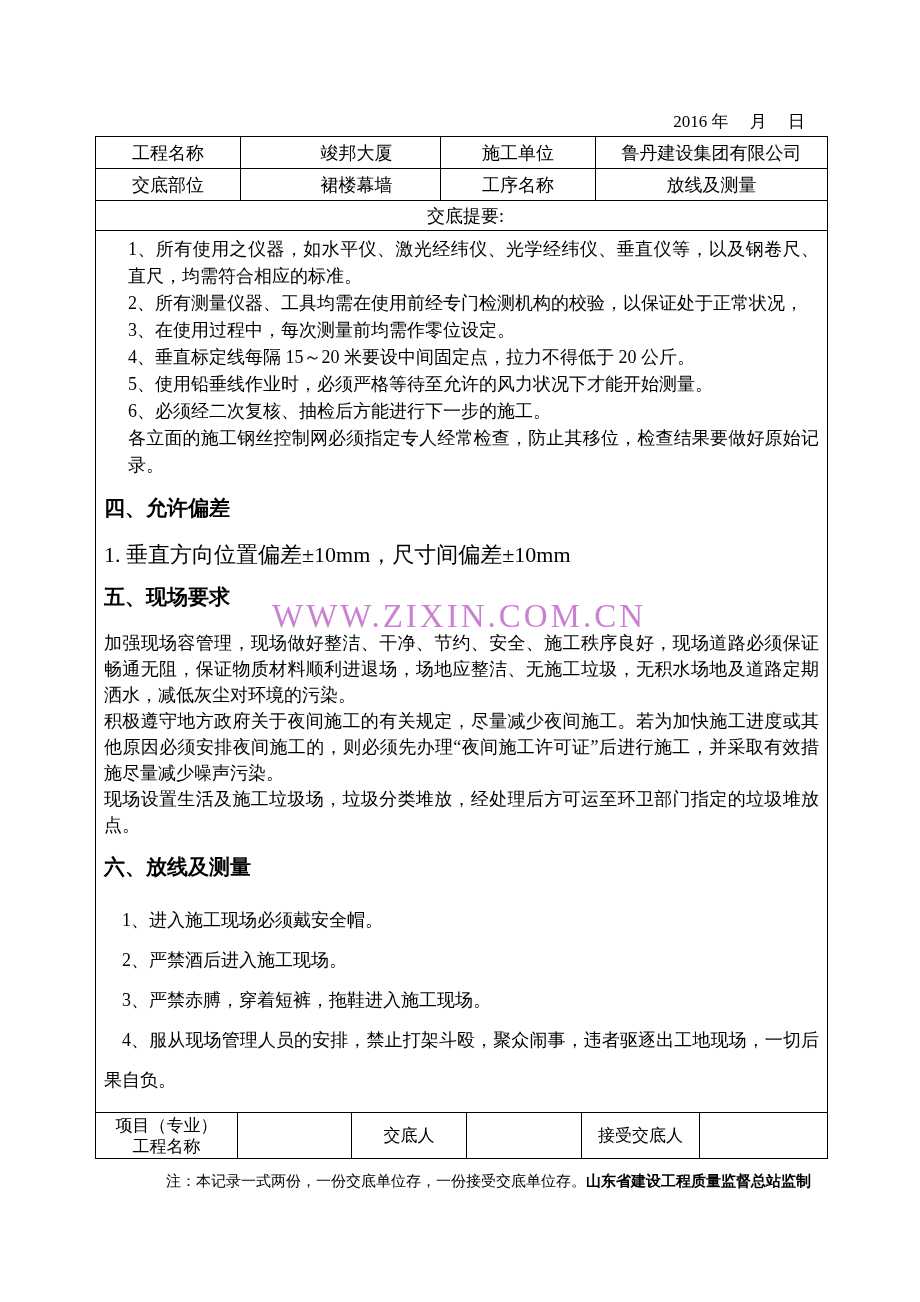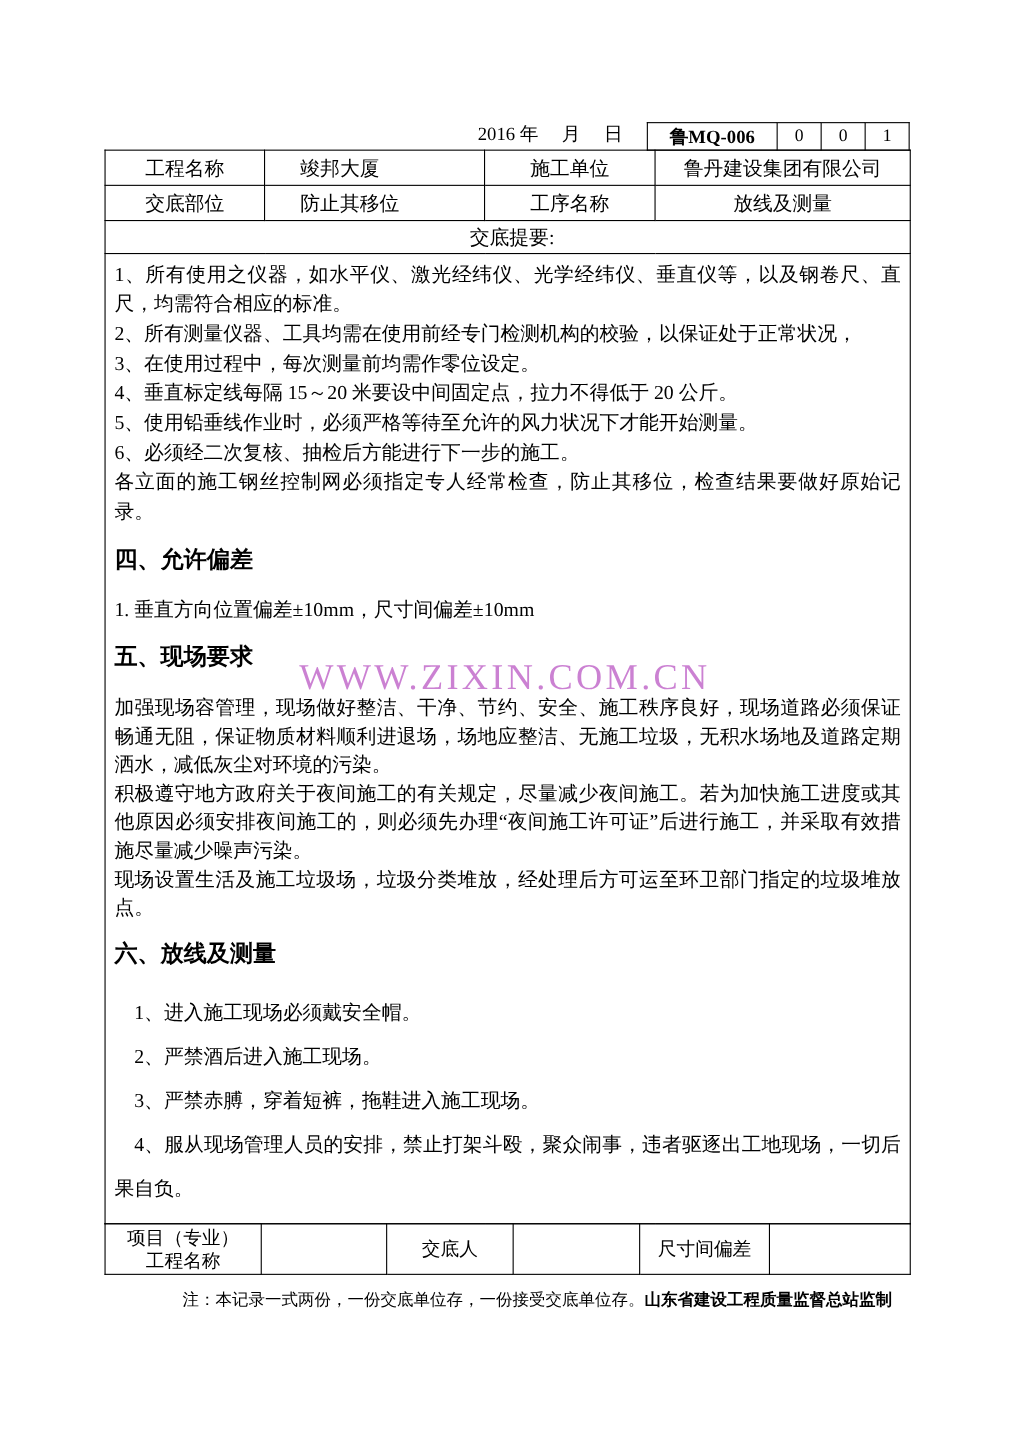--- a/index.html
+++ b/index.html
@@ -59,50 +59,51 @@
   .maintable td {
     border: 1px solid #000;
     font-size: 18px;
     padding: 0;
   }
   .col-a { width: 145px; }
   .col-b { width: 200px; }
   .col-c { width: 155px; }
   .col-d { width: 232px; }
   .info-row td { height: 31px; text-align: center; vertical-align: middle; }
-  .info-row td.val-left { text-align: left; padding-left: 32px; margin-top: 16px; }
+  .info-row td.val-left { text-align: center; padding-left: 32px; margin-top: 16px; }
   .summary-row td {
     height: 29px;
     text-align: center;
     vertical-align: middle;
     padding-left: 8px;
   }
   .content-cell {
     height: 876px;
     vertical-align: top;
     padding: 5px 8px 0 8px !important;
   }
   .body-line {
     font-size: 18px;
     line-height: 27px;
     text-align: justify;
+    margin-left: 24px;
   }
   .sec-title {
     font-family: "Liberation Sans", "DejaVu Sans", sans-serif;
     font-weight: bold;
     font-size: 21px;
     margin: 15px 0 19px 0;
   }
   .sec-para {
     font-size: 18px;
     line-height: 26px;
     text-align: justify;
   }
   .dev-line {
-    font-size: 18px;
+    font-size: 22px;
     line-height: 27px;
     margin-bottom: 9px;
   }
   .safety-item {
     font-size: 18px;
     line-height: 40px;
     text-indent: 1em;
     text-align: justify;
   }
 
@@ -148,49 +149,39 @@
 </style>
 </head>
 <body>
 
 <div class="watermark">WWW.ZIXIN.COM.CN</div>
 
 <div class="sheet">
 
   <div class="toprow">
     <div class="dateline">2016 年　 月　 日</div>
-    <table class="minitable">
-      <tbody>
-          <tr>
-        <td class="code-cell">鲁MQ-006</td>
-        <td class="digit-cell">0</td>
-        <td class="digit-cell">0</td>
-        <td class="digit-cell">1</td>
-      </tr>
-    </tbody>
-      </table>
   </div>
 
   <table class="maintable">
     <colgroup>
       <col class="col-a">
         <col class="col-b">
         <col class="col-c">
         <col class="col-d">
     </colgroup>
     <tbody>
         <tr class="info-row">
       <td>工程名称</td>
       <td class="val-left">竣邦大厦</td>
       <td>施工单位</td>
       <td>鲁丹建设集团有限公司</td>
     </tr>
     <tr class="info-row">
       <td>交底部位</td>
-      <td class="val-left">防止其移位</td>
+      <td class="val-left">裙楼幕墙</td>
       <td>工序名称</td>
       <td>放线及测量</td>
     </tr>
     <tr class="summary-row">
       <td colspan="4">交底提要:</td>
     </tr>
     <tr>
       <td colspan="4" class="content-cell">
 
         <div class="body-line">1、所有使用之仪器，如水平仪、激光经纬仪、光学经纬仪、垂直仪等，以及钢卷尺、直尺，均需符合相应的标准。</div>
@@ -231,21 +222,21 @@
     </colgroup>
     <tbody>
         <tr>
       <td class="leader-cell">
         <div>项目（专业）</div>
         <div>工程名称</div>
       </td>
       <td></td>
       <td>交底人</td>
       <td></td>
-      <td>尺寸间偏差</td>
+      <td>接受交底人</td>
       <td></td>
     </tr>
   </tbody>
     </table>
 
   <div class="footnote">
     <span>注：本记录一式两份，一份交底单位存，一份接受交底单位存。</span><span class="org">山东省建设工程质量监督总站监制</span>
   </div>
 
 </div>

